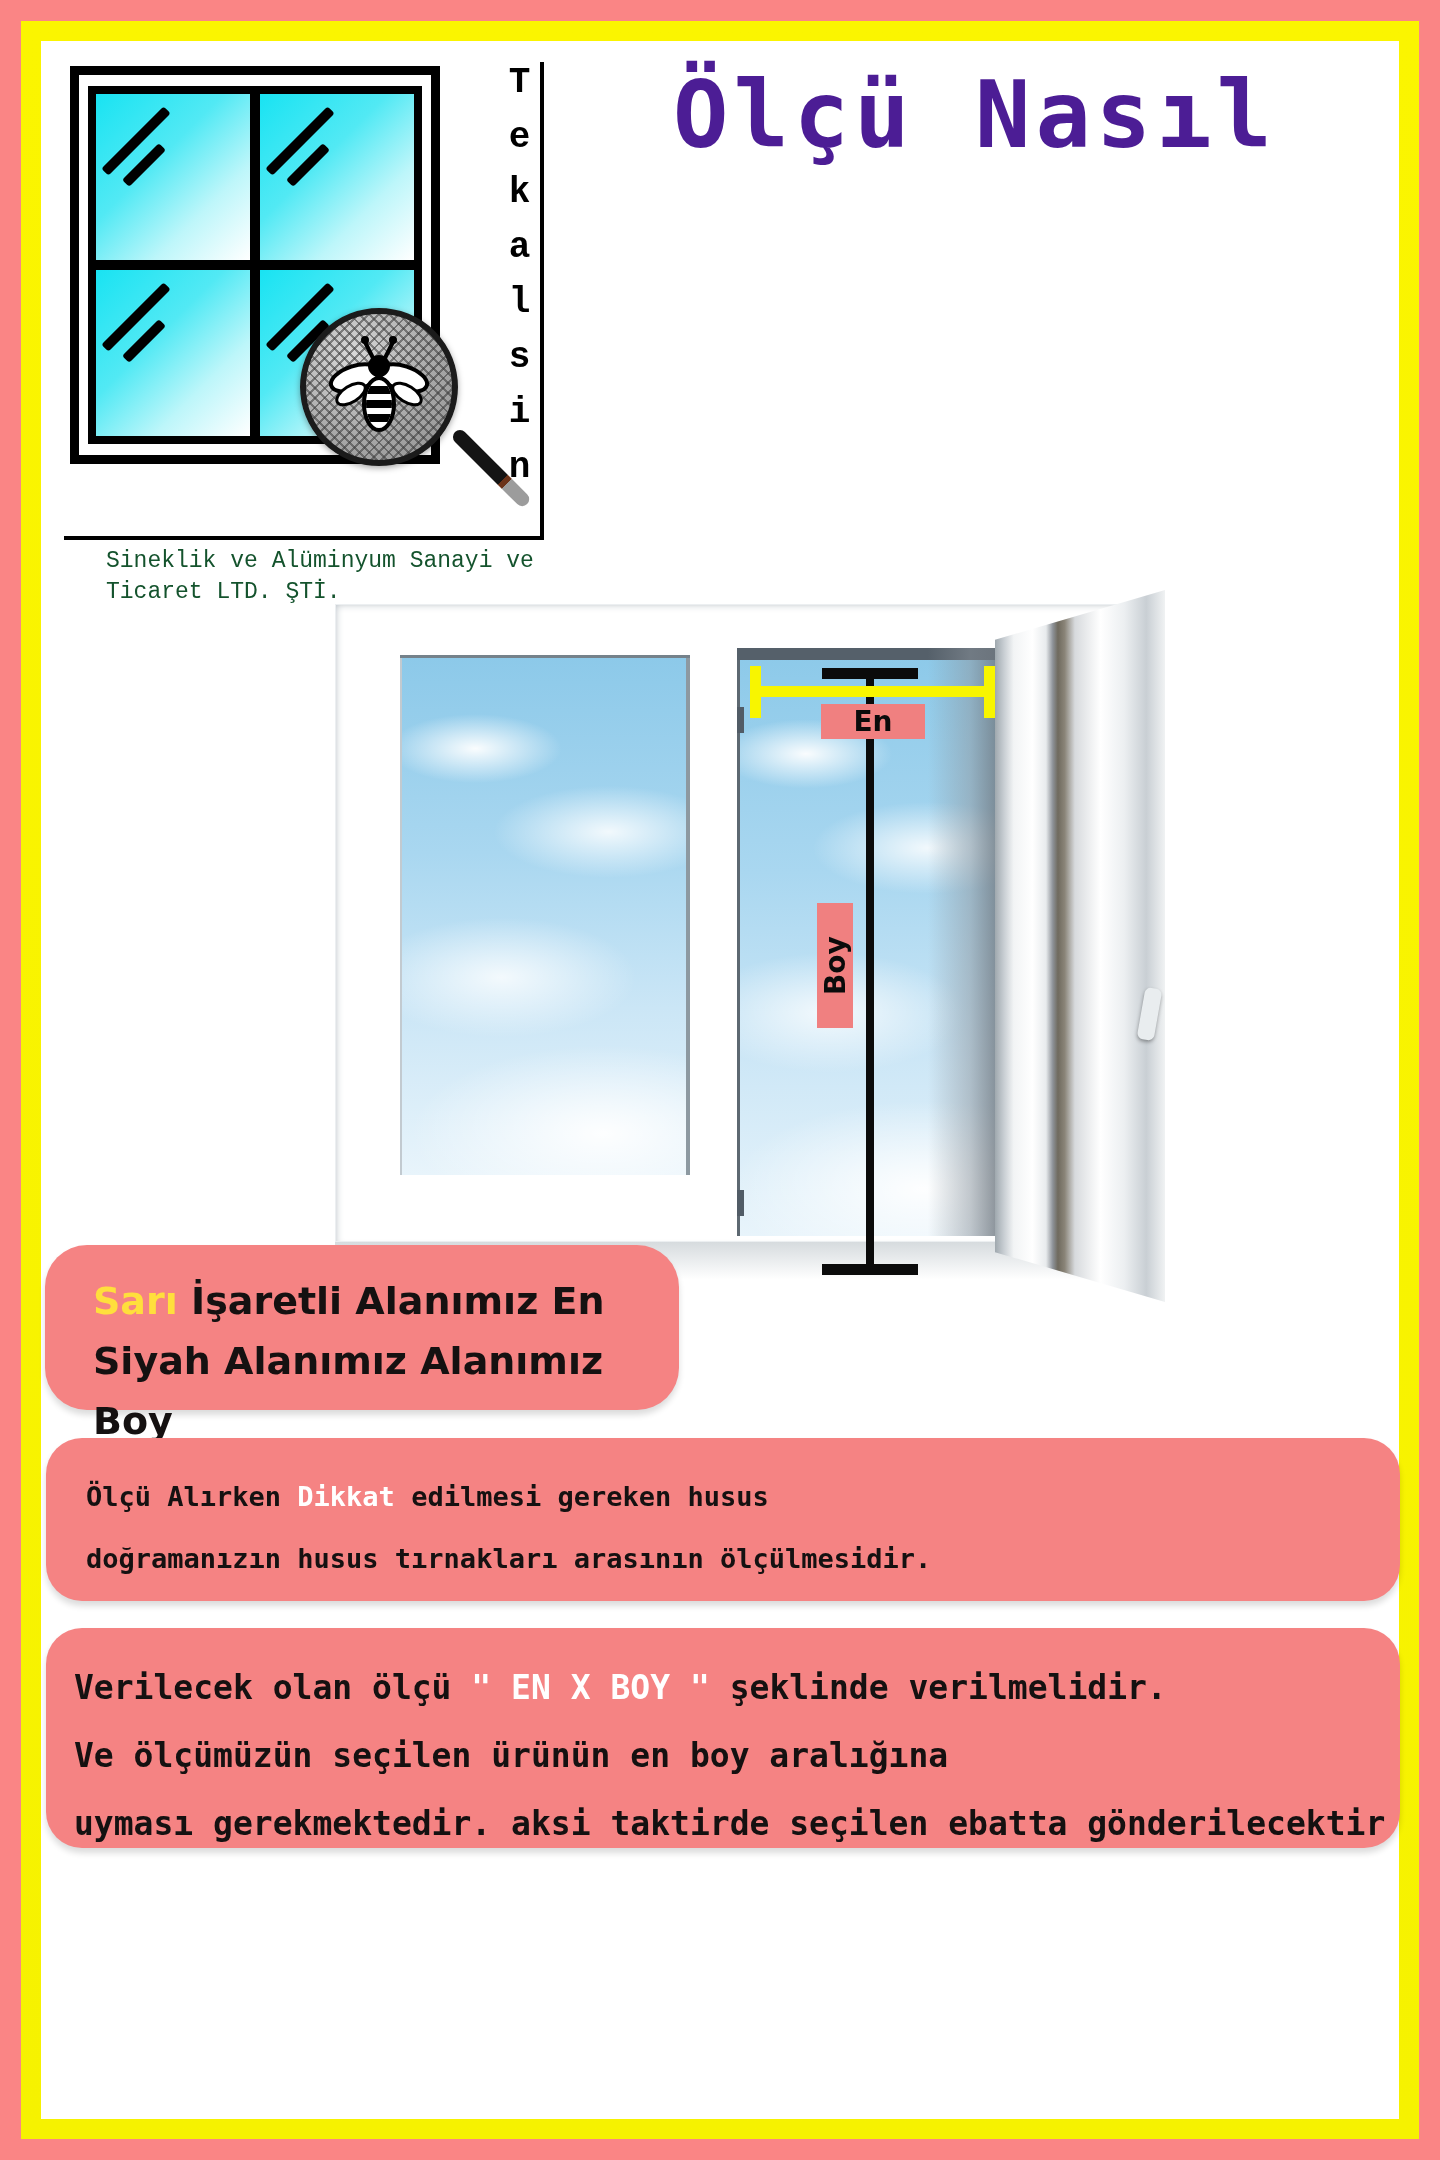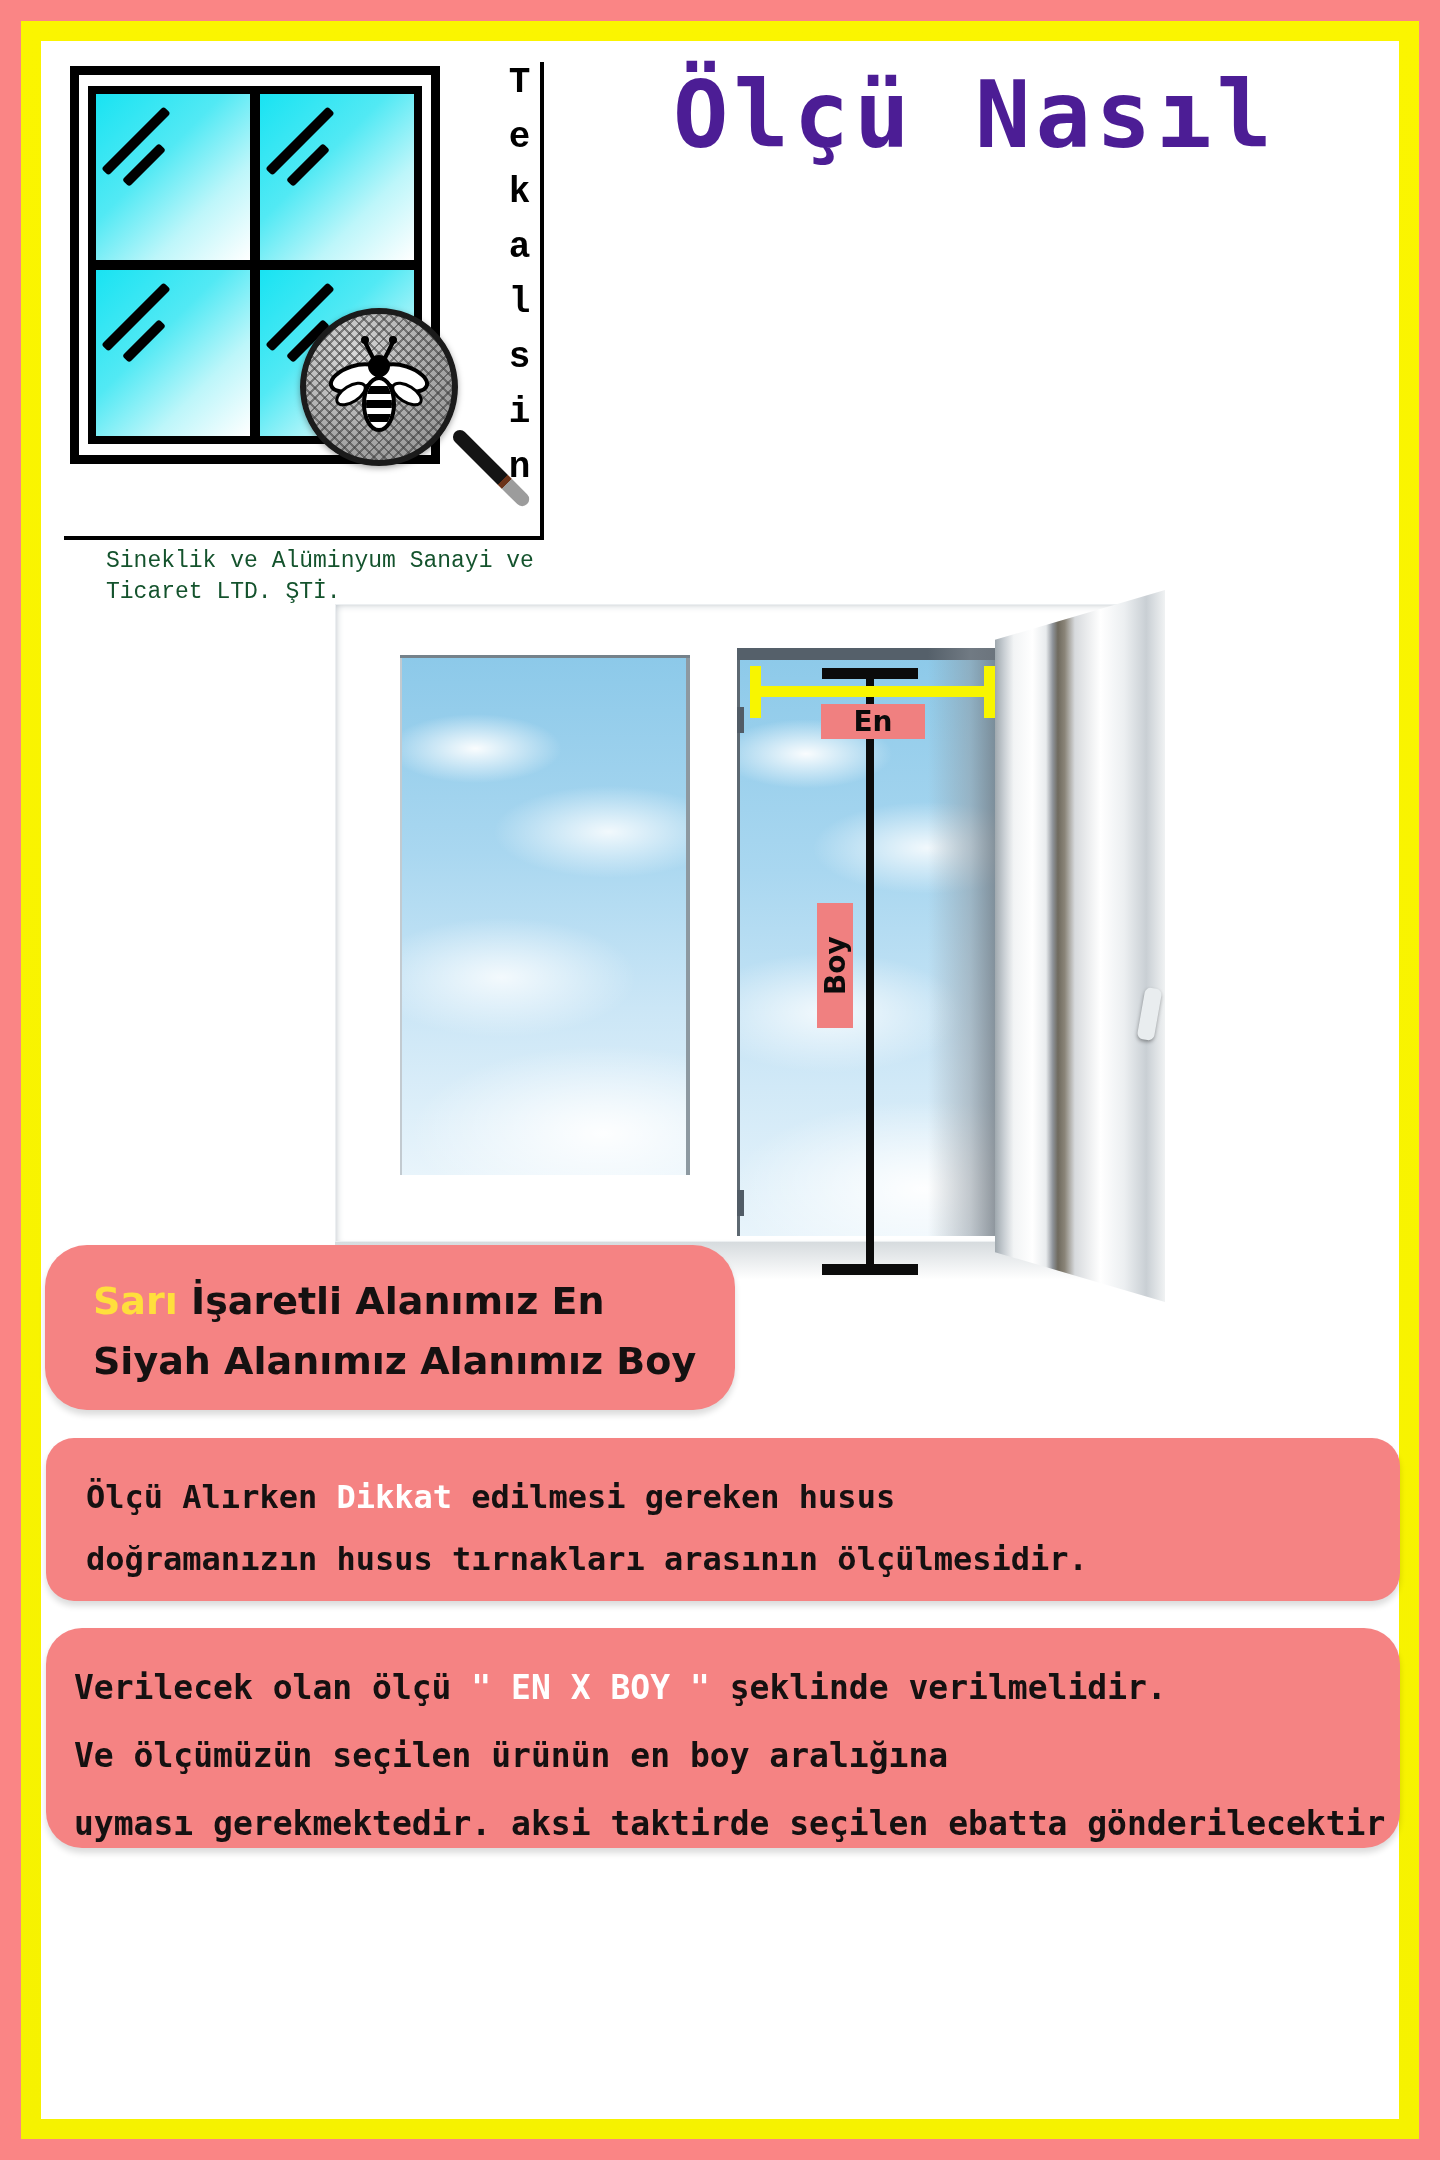--- a/index.html
+++ b/index.html
@@ -76,25 +76,25 @@
   .measure-label{position:absolute;background:#F08080;color:#0b0b0b;z-index:5;
                  font-family:"DejaVu Sans",sans-serif;font-weight:bold;
                  display:flex;align-items:center;justify-content:center;}
   .en-label{left:821px;top:704px;width:104px;height:35px;font-size:28px;}
   .boy-label{left:817px;top:903px;width:36px;height:125px;font-size:28px;
              writing-mode:vertical-rl;transform:rotate(180deg);}
 
   
   .info-box{position:absolute;background:#F58383;border-radius:36px;color:#151111;
             box-shadow:0 5px 6px rgba(0,0,0,.14);font-weight:bold;}
-  .legend-box{left:45px;top:1245px;width:690px;height:165px;border-radius:42px;
+  .legend-box{left:45px;top:1245px;width:634px;height:165px;border-radius:42px;
               font-family:"DejaVu Sans",sans-serif;font-size:38px;line-height:60px;
               padding:26px 0 0 48px;box-sizing:border-box;}
   .attention-box{left:46px;top:1438px;width:1354px;height:163px;
-                 font-size:32px;line-height:62px;padding:28px 0 0 40px;box-sizing:border-box;border-radius:28px;}
+                 font-size:27px;line-height:62px;padding:28px 0 0 40px;box-sizing:border-box;}
   .format-box{left:46px;top:1628px;width:1354px;height:220px;
               font-size:33px;line-height:68px;padding:26px 0 0 28px;box-sizing:border-box;}
   .allowance-box{left:46px;top:1868px;width:1354px;height:232px;
                  font-size:39px;line-height:56px;padding:16px 0 0 30px;box-sizing:border-box;}
   .hl-yellow{color:#FFDF3C;}
   .hl-white{color:#ffffff;}
 </style>
 </head>
 <body>
 

